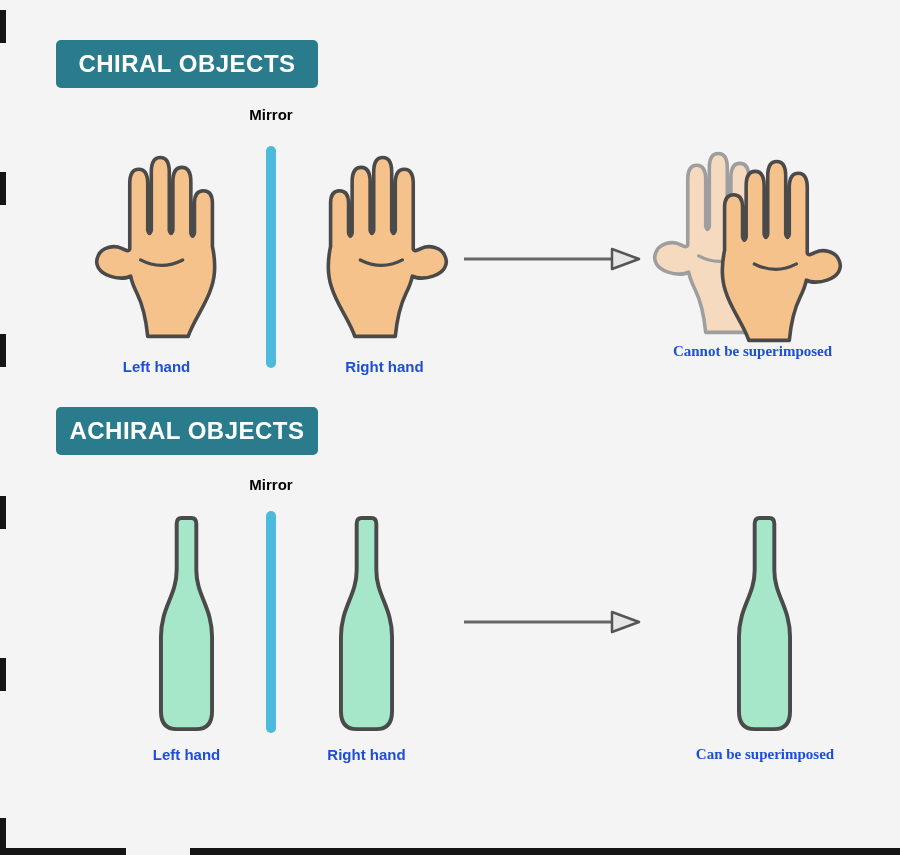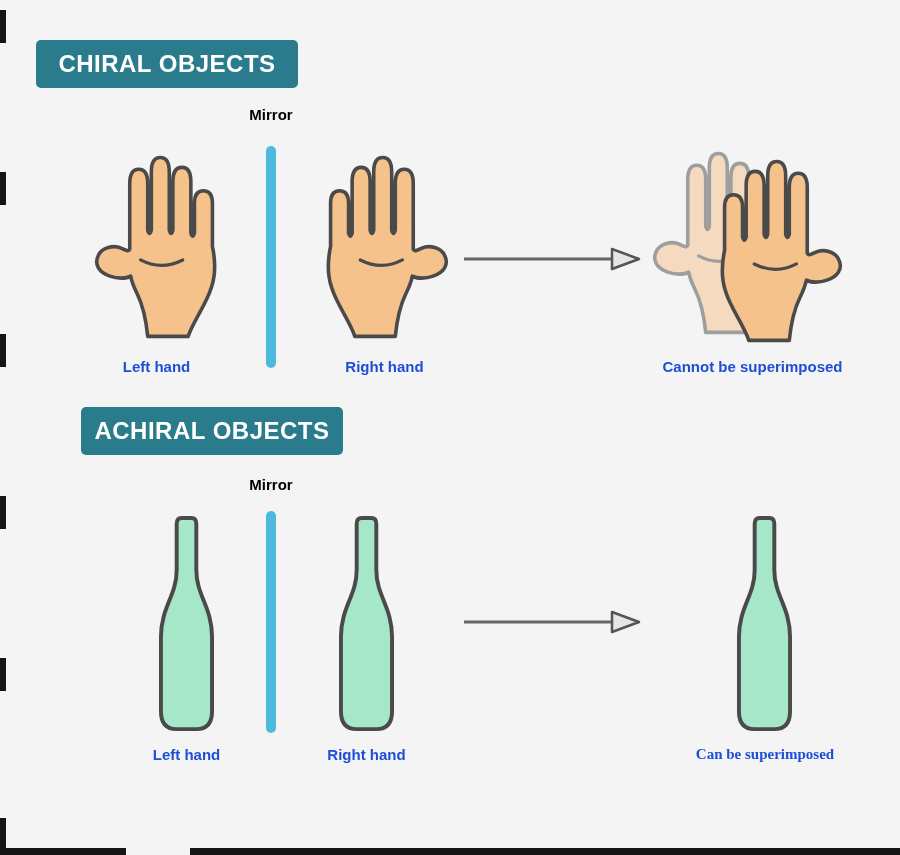--- a/index.html
+++ b/index.html
@@ -1,25 +1,25 @@
 <!DOCTYPE html>
 <html><head>
 <meta charset="utf-8">
 <style>
   * { margin:0; padding:0; box-sizing:border-box; }
   body { width:900px; height:855px; overflow:hidden;
          font-family:"Liberation Sans", sans-serif; }
   .canvas { position:relative; width:900px; height:855px; background:#f4f4f4; }
 
-  .badge { position:absolute; left:36px; width:262px; height:48px;
+  .badge { position:absolute; left:56px; width:262px; height:48px;
            background:#2a7b8c; color:#ffffff; font-weight:bold; font-size:24px;
            letter-spacing:0.5px; text-align:center; line-height:48px;
            border-radius:5px; }
   #badge-chiral  { top:40px; }
-  #badge-achiral { top:407px;margin-left:45px; }
+  #badge-achiral { top:407px; }
 
   .mirror-label { position:absolute; left:211px; width:120px; text-align:center;
                   font-size:15px; font-weight:bold; color:#000000; }
   #mirror-label-1 { top:106px; }
   #mirror-label-2 { top:476px; }
 
   .mirror-line { position:absolute; left:266px; width:10px; height:222px;
                  background:#4db9dd; border-radius:6px; }
   #mirror-line-1 { top:146px; }
   #mirror-line-2 { top:511px; }
@@ -36,21 +36,21 @@
   #bottle-result { left:729px; }
 
   .arrow { position:absolute; width:180px; height:26px; }
   #arrow-1 { left:462px; top:246px; }
   #arrow-2 { left:462px; top:609px; }
 
   .obj-label { position:absolute; font-size:15px; font-weight:bold;
                color:#1d4ed8; text-align:center; }
   #label-s1-left   { left:90px;  width:133px; top:358px; }
   #label-s1-right  { left:318px; width:133px; top:358px; }
-  #label-s1-result { left:630px; width:245px; top:358px; }
+  #label-s1-result { left:630px; width:245px; top:343px;font-family:Liberation Serif, serif; }
   #label-s2-left   { left:120px; width:133px; top:746px; }
   #label-s2-right  { left:300px; width:133px; top:746px; }
   #label-s2-result { left:650px; width:230px; top:746px;font-family:Liberation Serif, serif; }
 
   .edge-dash { position:absolute; left:0; width:6px; height:33px; background:#151515; }
   .bottom-bar { position:absolute; top:848px; height:7px; background:#151515; }
   .defs-holder { position:absolute; width:0; height:0; overflow:hidden; }
 </style>
 </head>
 <body>

